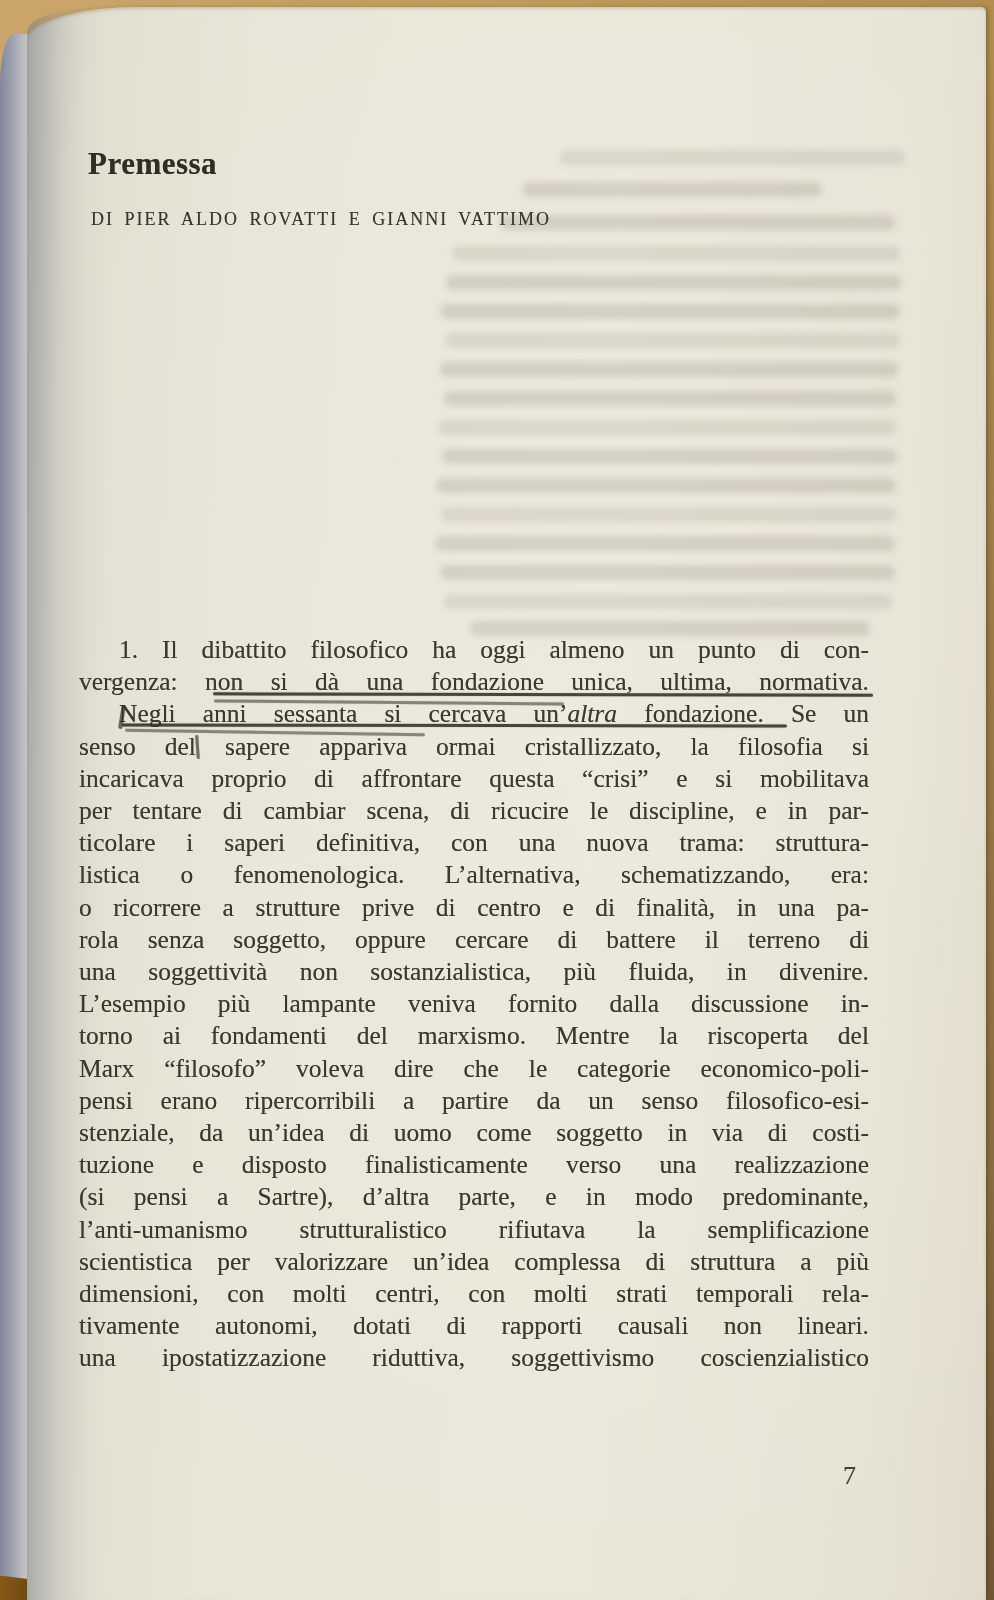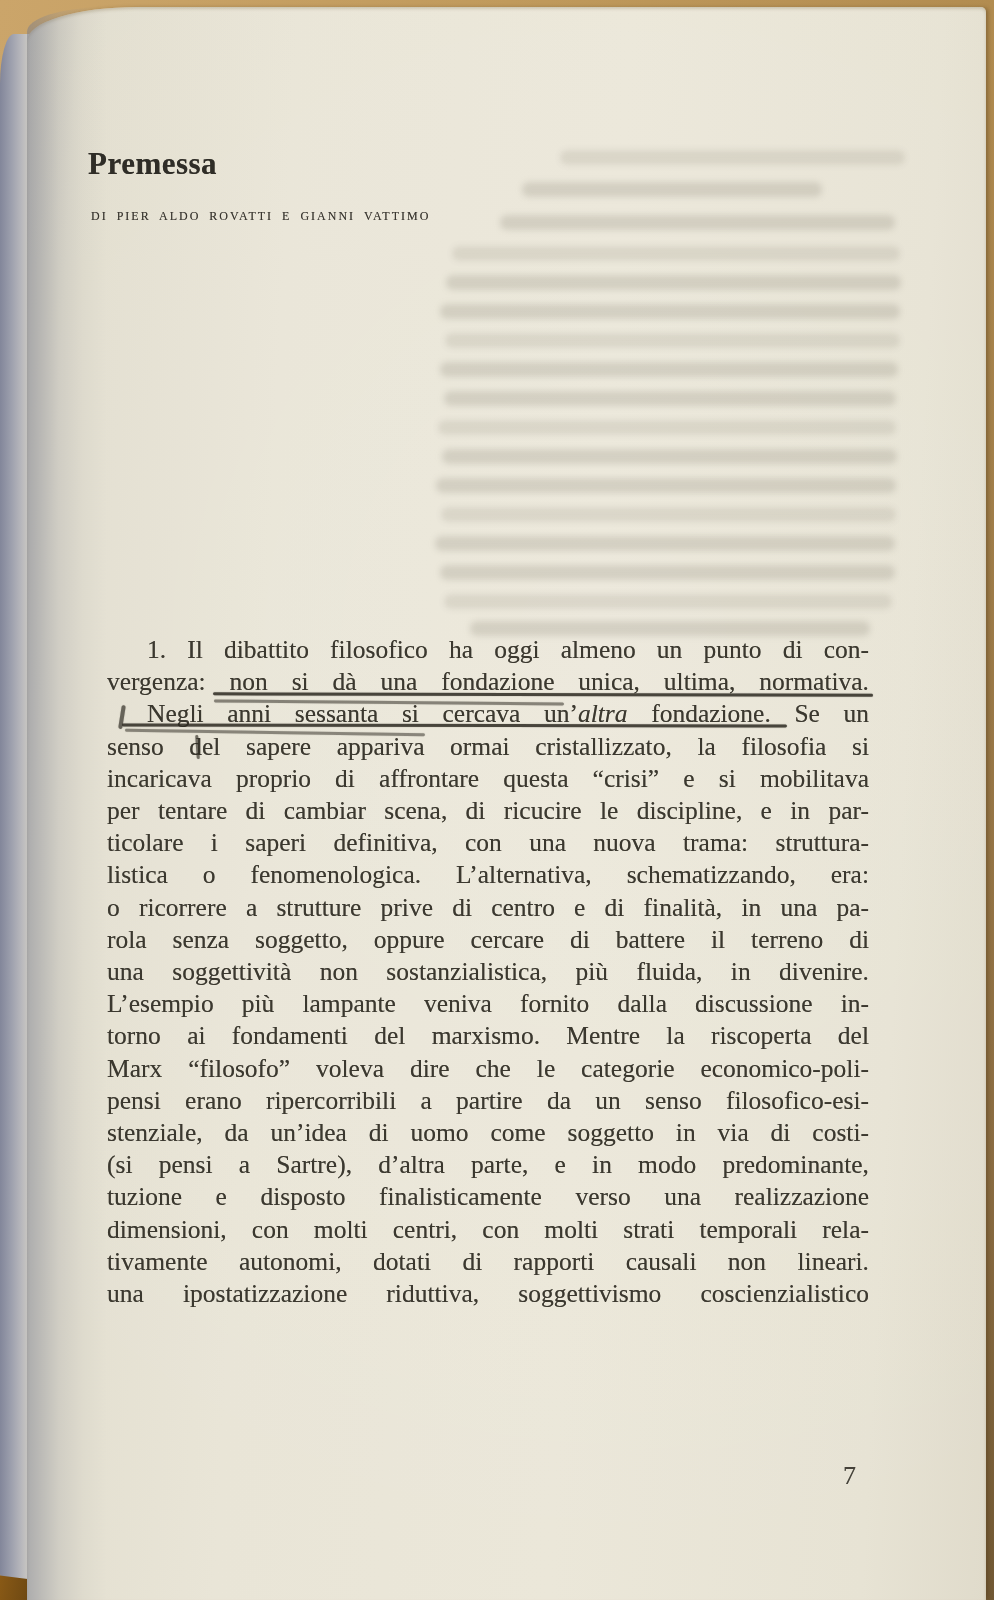--- a/index.html
+++ b/index.html
@@ -51,35 +51,34 @@
     filter: blur(3px);
   }
 
   .page-title {
     position: absolute; left: 88px; top: 146px; margin: 0;
     font-size: 31px; font-weight: bold; letter-spacing: 0.5px;
     color: #2f2d27; text-shadow: 0 0 0.6px rgba(47,45,39,0.55);
   }
   .byline {
     position: absolute; left: 91px; top: 209px;
-    font-size: 12px; letter-spacing: 2px; word-spacing: 4px;
+    font-size: 18px; letter-spacing: 2px; word-spacing: 4px;
     color: #393630; text-shadow: 0 0 0.5px rgba(57,54,48,0.5);
     white-space: nowrap;
   }
 
   .body-text {
     position: absolute; left: 79px; top: 634px; width: 790px;
     font-size: 25.5px; line-height: 32.2px; color: #3b382f;
     text-shadow: 0 0 0.5px rgba(59,56,47,0.55);
   }
   .body-text .line {
     text-align: justify;
     text-align-last: justify;
     white-space: normal;
-    margin-left: 28px;
   }
 
   .folio {
     position: absolute; left: 843px; top: 1461px;
     font-size: 26px; color: #45423a; text-shadow: 0 0 0.5px rgba(69,66,58,0.5);
   }
 
   
   .ink {
     position: absolute; height: 3.4px; border-radius: 2px;
@@ -137,22 +136,24 @@
       <div class="line">ticolare i saperi definitiva, con una nuova trama: struttura-</div>
       <div class="line">listica o fenomenologica. L’alternativa, schematizzando, era:</div>
       <div class="line">o ricorrere a strutture prive di centro e di finalità, in una pa-</div>
       <div class="line">rola senza soggetto, oppure cercare di battere il terreno di</div>
       <div class="line">una soggettività non sostanzialistica, più fluida, in divenire.</div>
       <div class="line">L’esempio più lampante veniva fornito dalla discussione in-</div>
       <div class="line">torno ai fondamenti del marxismo. Mentre la riscoperta del</div>
       <div class="line">Marx “filosofo” voleva dire che le categorie economico-poli-</div>
       <div class="line">pensi erano ripercorribili a partire da un senso filosofico-esi-</div>
       <div class="line">stenziale, da un’idea di uomo come soggetto in via di costi-</div>
+      <div class="line">tuzione e disposto finalisticamente verso una realizzazione</div>
       <div class="line">(si pensi a Sartre), d’altra parte, e in modo predominante,</div>
-      <div class="line">tuzione e disposto finalisticamente verso una realizzazione</div>
+      <div class="line">l’anti-umanismo strutturalistico rifiutava la semplificazione</div>
+      <div class="line">scientistica per valorizzare un’idea complessa di struttura a più</div>
       <div class="line">dimensioni, con molti centri, con molti strati temporali rela-</div>
       <div class="line">tivamente autonomi, dotati di rapporti causali non lineari.</div>
       <div class="line">una ipostatizzazione riduttiva, soggettivismo coscienzialistico</div>
     </div>
 
   <div class="ink u1a"></div>
   <div class="ink u1b"></div>
   <div class="ink u2a"></div>
   <div class="ink u2b"></div>
   <div class="ink hook"></div>

